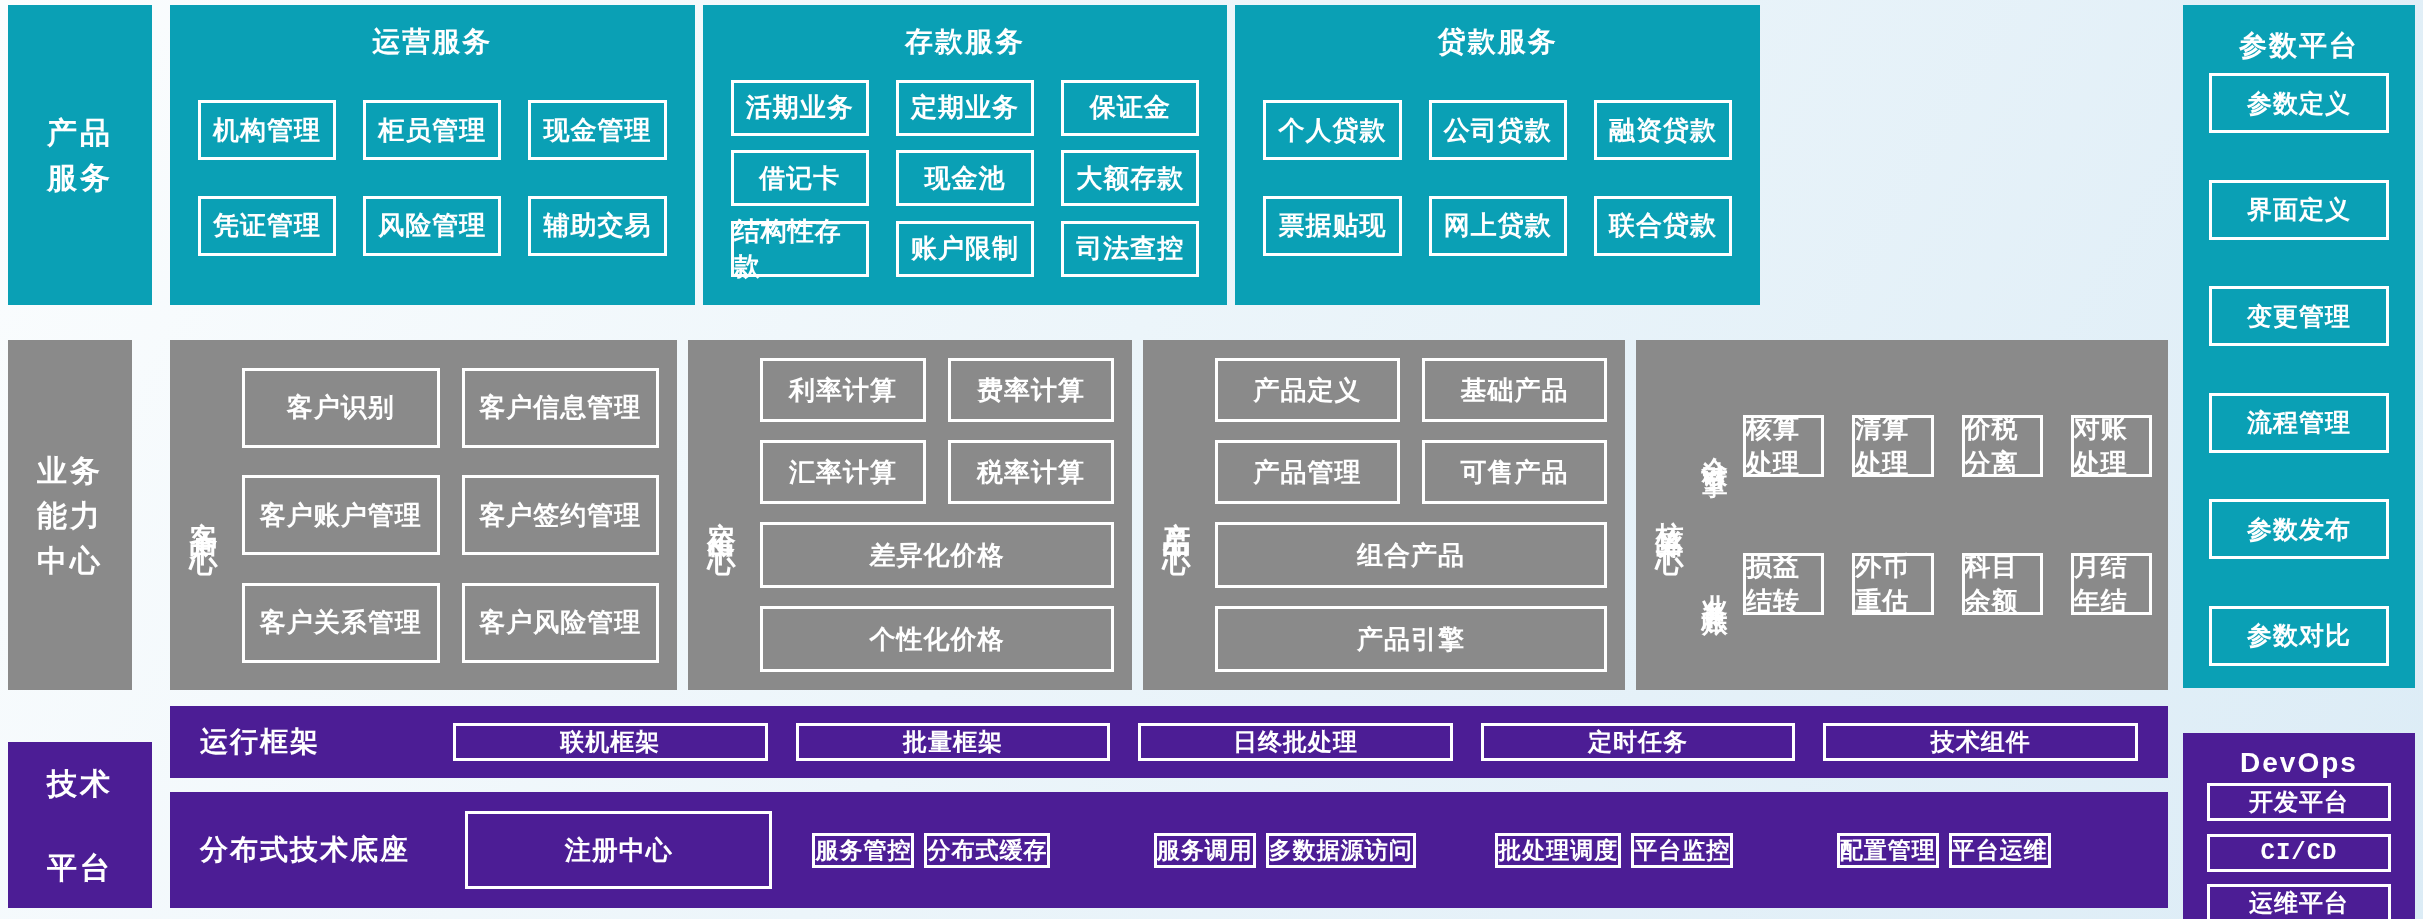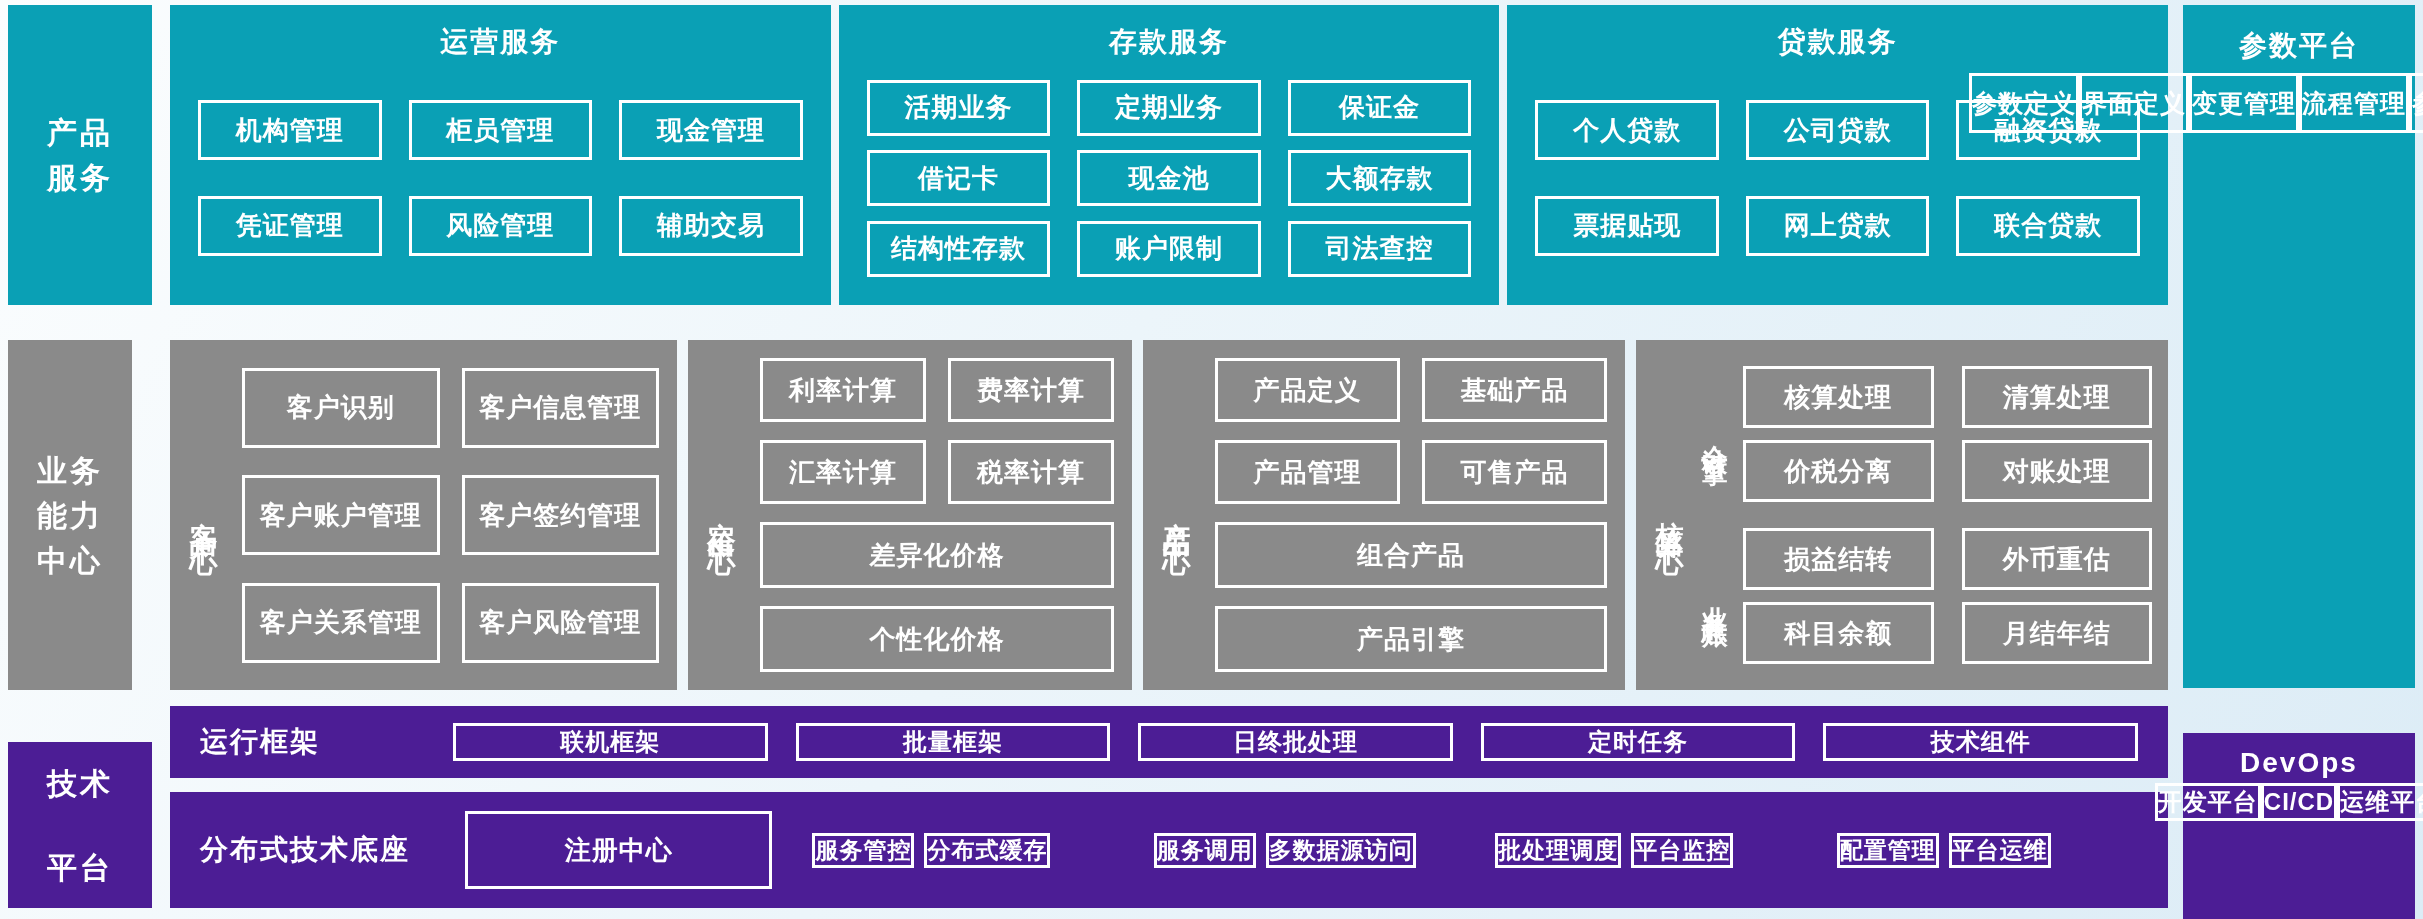--- a/index.html
+++ b/index.html
@@ -15,21 +15,21 @@
   .panel{position:absolute;box-sizing:border-box;}
 
   
   .side-label{display:flex;flex-direction:column;align-items:center;justify-content:center;
     font-size:30px;line-height:1.5;letter-spacing:3px;}
   #label-products{left:8px;top:5px;width:144px;height:300px;}
   #label-capability{left:8px;top:340px;width:124px;height:350px;}
   #label-tech{left:8px;top:742px;width:144px;height:166px;gap:39px;}
 
   
-  #top-row{left:170px;top:5px;width:1998px;height:300px;display:flex;gap:8px;}
+  #top-row{left:170px;top:5px;width:1590px;height:300px;display:flex;gap:8px;}
   .top-section{flex:1;display:flex;flex-direction:column;}
   .section-title{text-align:center;font-size:28px;padding-top:18px;letter-spacing:2px;}
   .top-rows{flex:1;display:flex;flex-direction:column;justify-content:space-evenly;padding:4px 28px 14px;}
   .box-row{display:flex;gap:27px;}
   .cell{flex:1;border:3px solid #fff;display:flex;align-items:center;justify-content:center;
     font-size:26px;letter-spacing:1px;height:60px;box-sizing:border-box;}
   .cell-sm{height:56px;}
 
   
   #mid-row{left:170px;top:340px;width:1998px;height:350px;display:flex;gap:11px;}
@@ -41,39 +41,39 @@
   .v-label{writing-mode:vertical-lr;text-orientation:upright;align-self:center;
     font-size:28px;letter-spacing:8px;margin:0 2px 0 14px;}
   .v-label-sm{font-size:26px;letter-spacing:5px;margin:0 0 0 8px;}
   .grid-2col{flex:1;display:grid;grid-template-columns:1fr 1fr;column-gap:22px;
     align-content:space-evenly;padding:0 18px;}
   .grid-2col .cell{height:80px;flex:none;}
   .grid-pp .cell{height:64px;}
   .cell-wide{grid-column:1 / 3;height:66px !important;}
   .acct-body{flex:1;display:flex;flex-direction:column;justify-content:space-evenly;padding-right:16px;}
   .acct-group{display:flex;}
-  .acct-grid{flex:1;display:grid;grid-template-columns:1fr 1fr;gap:12px 28px;padding-left:10px;}
+  .acct-grid{flex:1;display:grid;grid-template-columns:1fr 1fr 1fr 1fr;gap:12px 28px;padding-left:10px;}
   .acct-grid .cell{height:62px;flex:none;}
 
   
   #runtime-row{left:170px;top:706px;width:1998px;height:72px;display:flex;align-items:center;
     gap:28px;padding:0 30px;}
   .row-label{font-size:28px;width:225px;flex-shrink:0;letter-spacing:2px;}
   #runtime-row .cell{height:38px;font-size:24px;}
   #base-row{left:170px;top:792px;width:1998px;height:116px;display:flex;align-items:center;
     gap:40px;padding:0 30px;}
   .registry-cell{height:78px !important;font-size:26px;}
   .pair-col{flex:1;display:flex;flex-direction:row;gap:10px;}
   .pair-col .cell{height:35px;flex:none;font-size:23px;}
 
   
   #param-panel{left:2183px;top:5px;width:232px;height:683px;display:flex;flex-direction:column;}
   #param-panel .section-title{padding-top:22px;}
-  .panel-items{flex:1;display:flex;flex-direction:row;justify-content:center;
-    padding:8px 26px 22px;}
+  .panel-items{flex:1;display:flex;flex-direction:column;justify-content:space-between;
+    padding:8px 26px 22px;font-family:Liberation Mono, monospace;}
   .panel-items .cell{flex:none;height:60px;font-size:25px;}
   #devops-panel{left:2183px;top:701px;width:232px;height:203px;display:flex;flex-direction:column;margin-top:32px;}
   #devops-panel .section-title{padding-top:14px;}
   #devops-panel .panel-items{padding:4px 24px 14px;}
   #devops-panel .cell{height:38px;font-size:24px;}
 </style>
 </head>
 <body>
 
 <div class="panel teal side-label" id="label-products">

